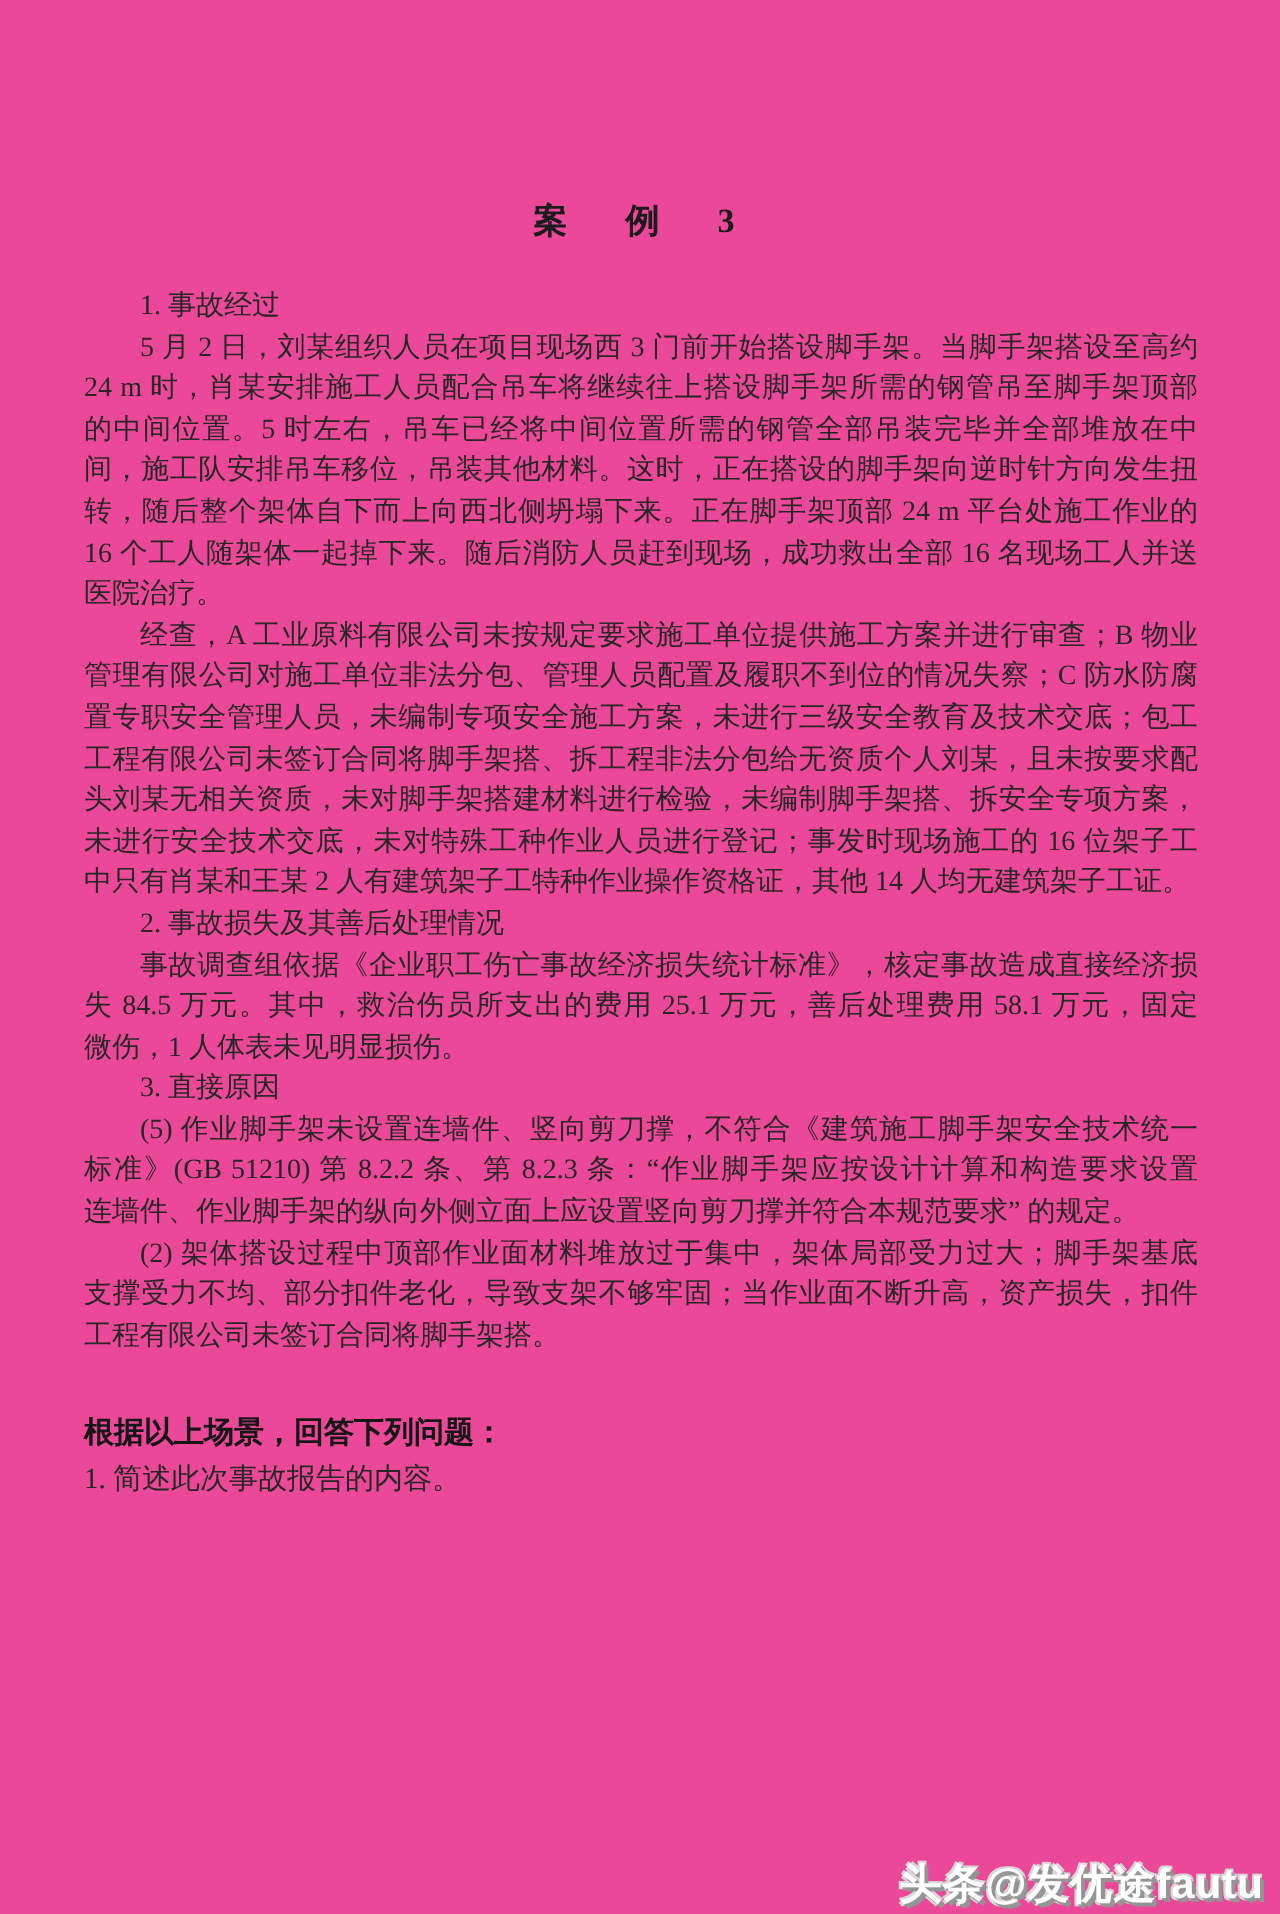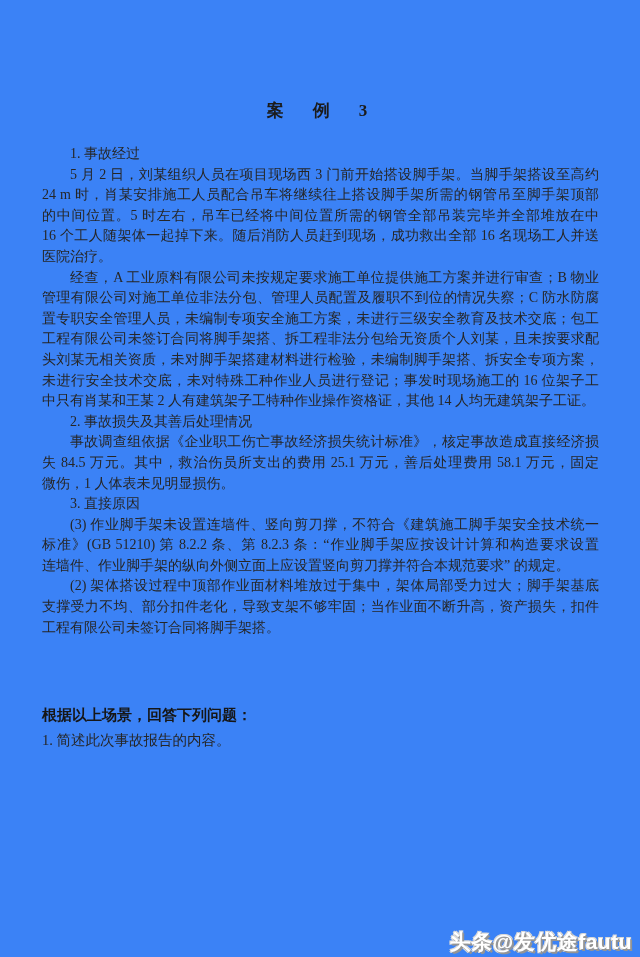--- a/index.html
+++ b/index.html
@@ -1,61 +1,63 @@
 <!DOCTYPE html>
 <html><head>
 <meta charset="utf-8">
 <style>
   html,body{margin:0;padding:0;background:#ffffff;}
-  .page{position:relative;width:640px;height:957px;background:#3b82f6;overflow:hidden;
+  .page{position:relative;width:640px;height:957px;background:#ec4899;overflow:hidden;
         font-family:"Liberation Serif","DejaVu Serif",serif;color:#262626;}
   .title{position:absolute;top:99px;left:0;width:100%;text-align:center;
          font-size:17px;font-weight:bold;letter-spacing:6px;color:#1b1b1b;}
   .doc-body{position:absolute;top:144px;left:42px;width:557px;
             font-size:14px;line-height:20.6px;text-align:justify;}
   .line{height:20.6px;overflow:hidden;white-space:normal;}
   .line.fill{text-align:justify;text-align-last:justify;}
   .indent{text-indent:2em;}
   .question{position:absolute;left:42px;top:705px;width:557px;}
-  .q-intro{font-family:Liberation Mono, monospace;font-weight:bold;
+  .q-intro{font-family:Liberation Sans, sans-serif;font-weight:bold;
            font-size:15px;line-height:23px;color:#161616;}
   .q-item{font-size:14.5px;line-height:24px;color:#262626;}
   .watermark{position:absolute;right:8px;top:928px;
              font-family:"Liberation Sans","DejaVu Sans",sans-serif;font-weight:bold;
              font-size:21px;letter-spacing:0.5px;color:#ffffff;
              text-shadow:2px 2px 0 #949494,1px 1px 0 #9c9c9c,
                          -1px -1px 0 #d8d8d8,1px -1px 0 #d8d8d8,-1px 1px 0 #d8d8d8;margin-left:48px;}
 </style>
 </head>
 <body>
 
 <div class="page">
 
   <div class="title">案　例　3</div>
 
   <div class="doc-body">
       <div class="line indent">1. 事故经过</div>
       <div class="line indent fill">5 月 2 日，刘某组织人员在项目现场西 3 门前开始搭设脚手架。当脚手架搭设至高约</div>
       <div class="line fill">24 m 时，肖某安排施工人员配合吊车将继续往上搭设脚手架所需的钢管吊至脚手架顶部</div>
       <div class="line fill">的中间位置。5 时左右，吊车已经将中间位置所需的钢管全部吊装完毕并全部堆放在中</div>
+      <div class="line fill">间，施工队安排吊车移位，吊装其他材料。这时，正在搭设的脚手架向逆时针方向发生扭</div>
+      <div class="line fill">转，随后整个架体自下而上向西北侧坍塌下来。正在脚手架顶部 24 m 平台处施工作业的</div>
       <div class="line fill">16 个工人随架体一起掉下来。随后消防人员赶到现场，成功救出全部 16 名现场工人并送</div>
       <div class="line">医院治疗。</div>
       <div class="line indent fill">经查，A 工业原料有限公司未按规定要求施工单位提供施工方案并进行审查；B 物业</div>
       <div class="line fill">管理有限公司对施工单位非法分包、管理人员配置及履职不到位的情况失察；C 防水防腐</div>
       <div class="line fill">置专职安全管理人员，未编制专项安全施工方案，未进行三级安全教育及技术交底；包工</div>
       <div class="line fill">工程有限公司未签订合同将脚手架搭、拆工程非法分包给无资质个人刘某，且未按要求配</div>
       <div class="line fill">头刘某无相关资质，未对脚手架搭建材料进行检验，未编制脚手架搭、拆安全专项方案，</div>
       <div class="line fill">未进行安全技术交底，未对特殊工种作业人员进行登记；事发时现场施工的 16 位架子工</div>
       <div class="line">中只有肖某和王某 2 人有建筑架子工特种作业操作资格证，其他 14 人均无建筑架子工证。</div>
       <div class="line indent">2. 事故损失及其善后处理情况</div>
       <div class="line indent fill">事故调查组依据《企业职工伤亡事故经济损失统计标准》，核定事故造成直接经济损</div>
       <div class="line fill">失 84.5 万元。其中，救治伤员所支出的费用 25.1 万元，善后处理费用 58.1 万元，固定</div>
       <div class="line">微伤，1 人体表未见明显损伤。</div>
       <div class="line indent">3. 直接原因</div>
-      <div class="line indent fill">(3) 作业脚手架未设置连墙件、竖向剪刀撑，不符合《建筑施工脚手架安全技术统一</div>
+      <div class="line indent fill">(5) 作业脚手架未设置连墙件、竖向剪刀撑，不符合《建筑施工脚手架安全技术统一</div>
       <div class="line fill">标准》(GB 51210) 第 8.2.2 条、第 8.2.3 条：“作业脚手架应按设计计算和构造要求设置</div>
       <div class="line">连墙件、作业脚手架的纵向外侧立面上应设置竖向剪刀撑并符合本规范要求” 的规定。</div>
       <div class="line indent fill">(2) 架体搭设过程中顶部作业面材料堆放过于集中，架体局部受力过大；脚手架基底</div>
       <div class="line fill">支撑受力不均、部分扣件老化，导致支架不够牢固；当作业面不断升高，资产损失，扣件</div>
       <div class="line">工程有限公司未签订合同将脚手架搭。</div>
     </div>
 
   <div class="question">
     <div class="q-intro">根据以上场景，回答下列问题：</div>
     <div class="q-item">1. 简述此次事故报告的内容。</div>

